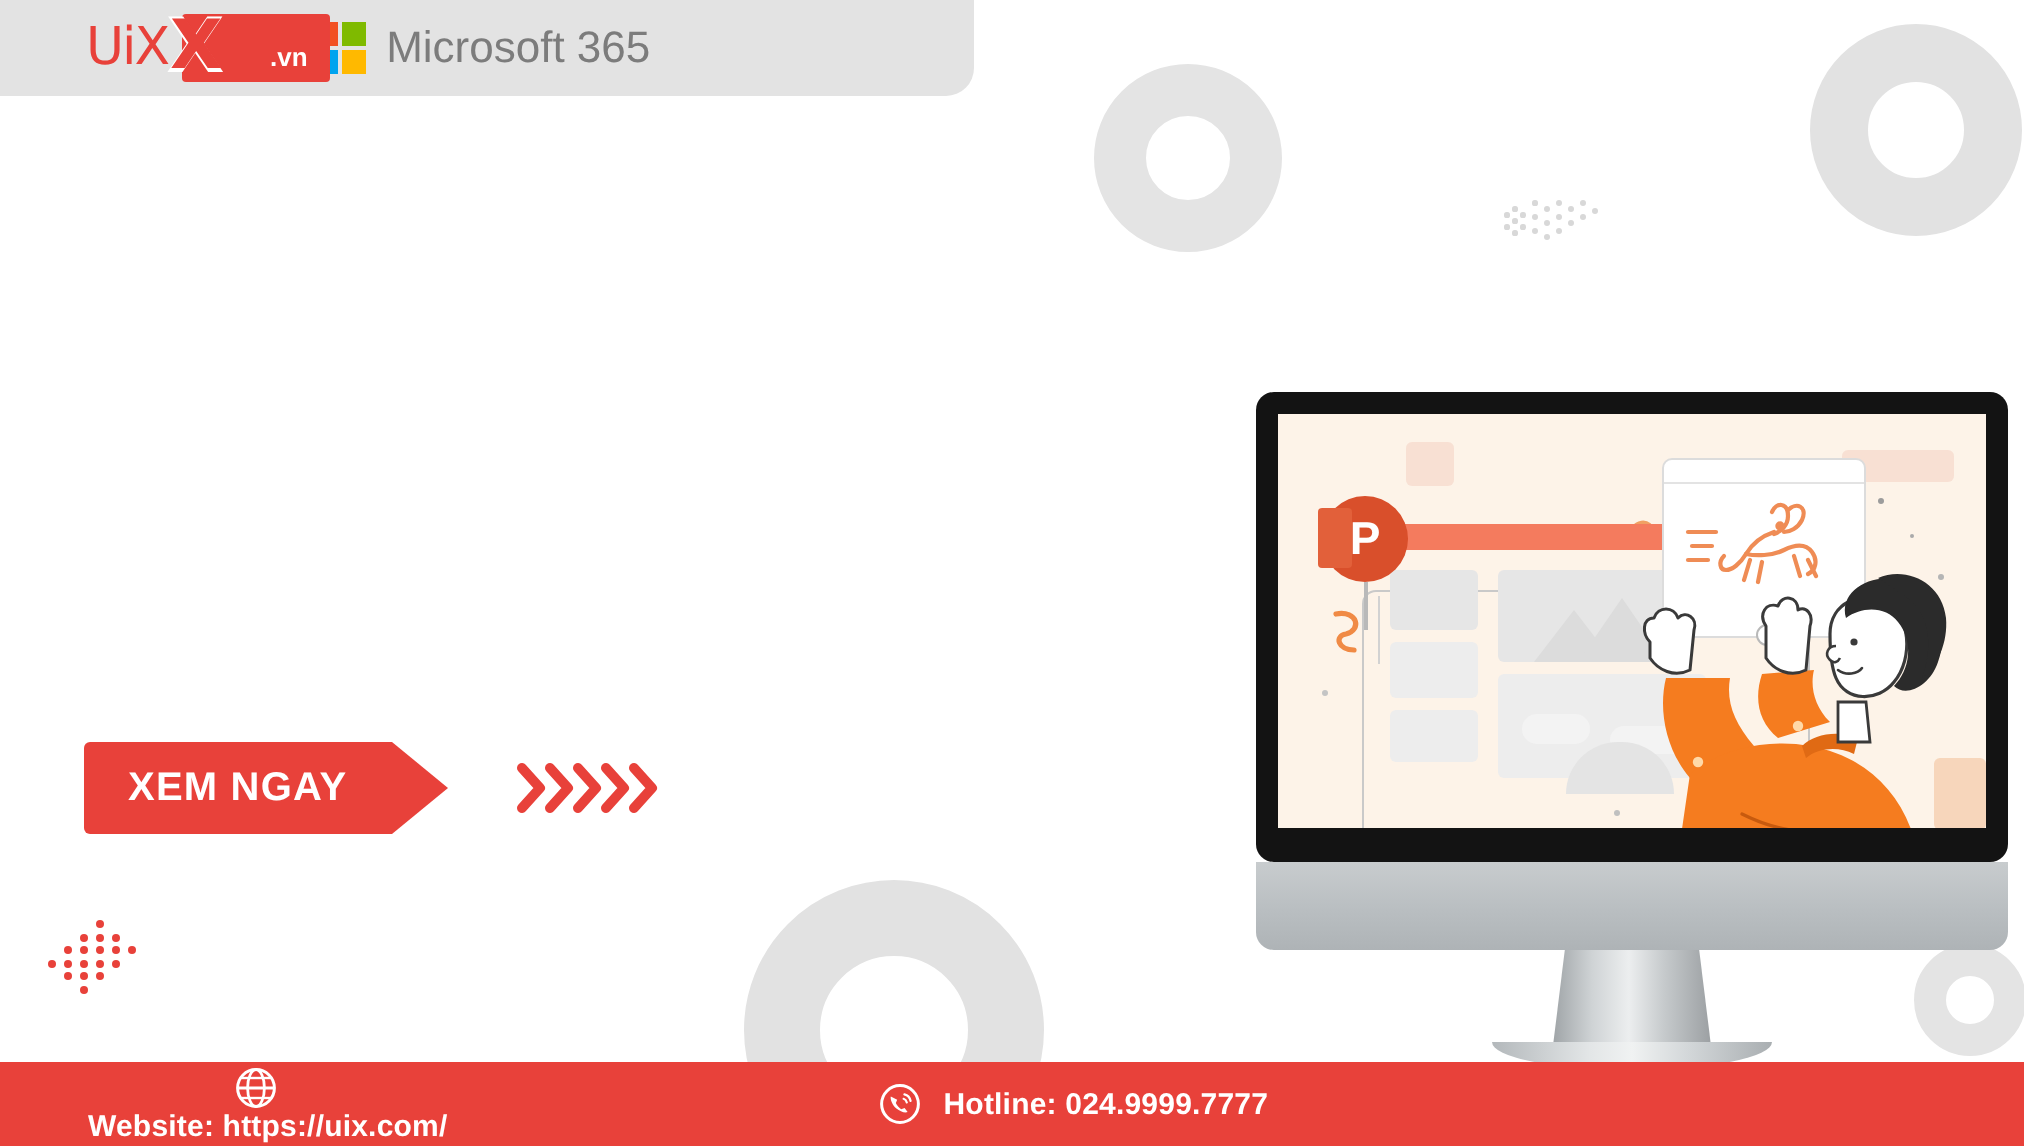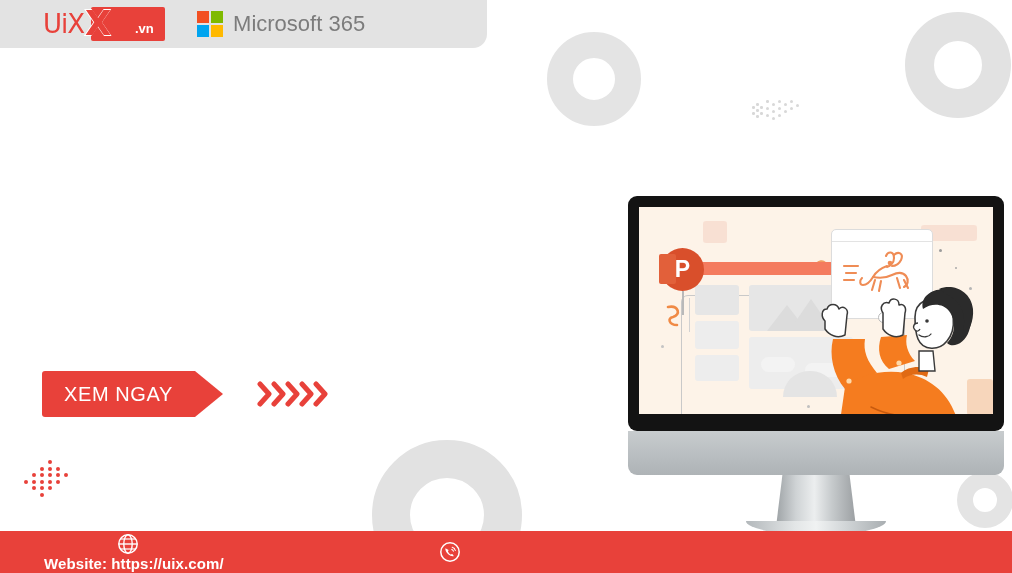--- a/index.html
+++ b/index.html
@@ -47,21 +47,21 @@
     position:absolute;left:42px;top:0px;z-index:5;
     font-family:"DejaVu Sans",sans-serif;font-weight:bold;font-size:34px;
     color:#e8413a;line-height:1;
   }
   .uix-logo .x-white{
     position:absolute;left:40px;top:-2px;z-index:4;
     font-family:"DejaVu Sans",sans-serif;font-weight:bold;font-size:38px;
     color:#ffffff;line-height:1;
   }
 
-  .ms-logo{display:flex;align-items:center;margin-left:113px;justify-content:space-between;}
+  .ms-logo{display:flex;align-items:center;margin-left:73px;justify-content:space-between;}
   .ms-squares{display:grid;grid-template-columns:12px 12px;grid-template-rows:12px 12px;gap:2px;}
   .ms-squares i{display:block;width:12px;height:12px;}
   .ms-text{margin-left:10px;font-size:22px;color:#7c7c7c;font-family:"Liberation Sans",sans-serif;}
 
   
   .headline{position:absolute;left:18px;top:236px;width:620px;}
   .headline .l1{
     font-size:25.5px;font-weight:bold;color:#4a4a4a;line-height:1.42;
     letter-spacing:-0.2px;white-space:nowrap;
   }
@@ -71,21 +71,21 @@
   }
 
   
   .cta-wrap{position:absolute;left:42px;top:371px;display:flex;align-items:center;}
   .cta-btn{
     position:relative;height:46px;background:#e8413a;
     display:flex;align-items:center;padding:0 22px 0 22px;
     border-top-left-radius:3px;border-bottom-left-radius:3px;
   }
   .cta-btn span{
-    color:#fff;font-weight:normal;font-size:20px;letter-spacing:0.6px;
+    color:#fff;font-weight:bold;font-size:20px;letter-spacing:0.6px;
     font-family:"Liberation Sans",sans-serif;
   }
   .cta-tip{
     width:0;height:0;
     border-top:23px solid transparent;
     border-bottom:23px solid transparent;
     border-left:28px solid #e8413a;
   }
   .chevrons{display:flex;margin-left:34px;align-items:center;}
   .chevrons svg{display:block;}
@@ -384,16 +384,17 @@
       </svg>
       <span>Website: https://uix.com/</span>
     </div>
     <div class="finfo hot">
       <svg width="22" height="22" viewBox="0 0 22 22">
         <circle cx="11" cy="11" r="9.2" fill="none" stroke="#fff" stroke-width="1.5"></circle>
         <path d="M6.4 7.2 C6 8.6 7.2 11.6 9.2 13.2 C11 14.7 13.4 15.6 14.8 15 L13.3 13 L11.6 13.6 C10.6 12.9 9.4 11.6 8.9 10.5 L9.6 8.9 Z" fill="#fff"></path>
         <path d="M13.2 6.2 C14.8 6.6 16 7.9 16.3 9.5" fill="none" stroke="#fff" stroke-width="1.1" stroke-linecap="round"></path>
         <path d="M12.8 8.4 C13.7 8.7 14.2 9.3 14.4 10.2" fill="none" stroke="#fff" stroke-width="1.1" stroke-linecap="round"></path>
       </svg>
+      <span>Hotline: 024.9999.7777</span>
     </div>
   </div>
 
 </div>
 
 </body></html>

